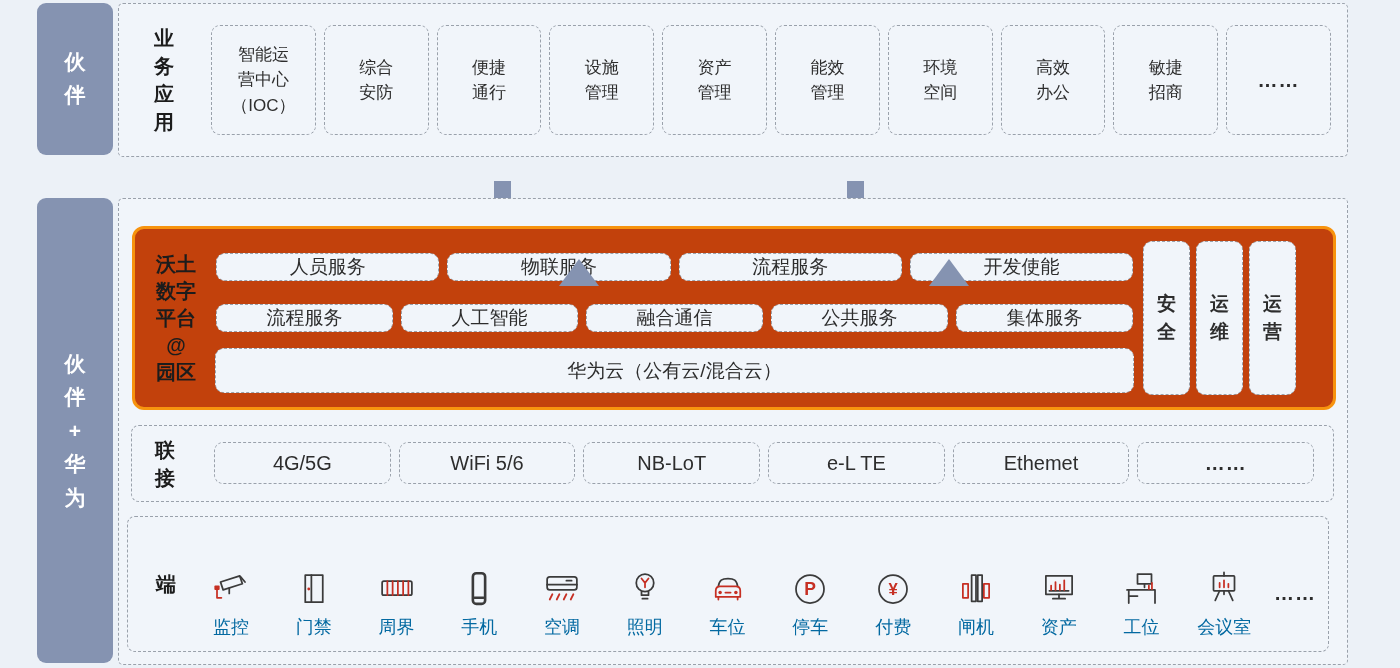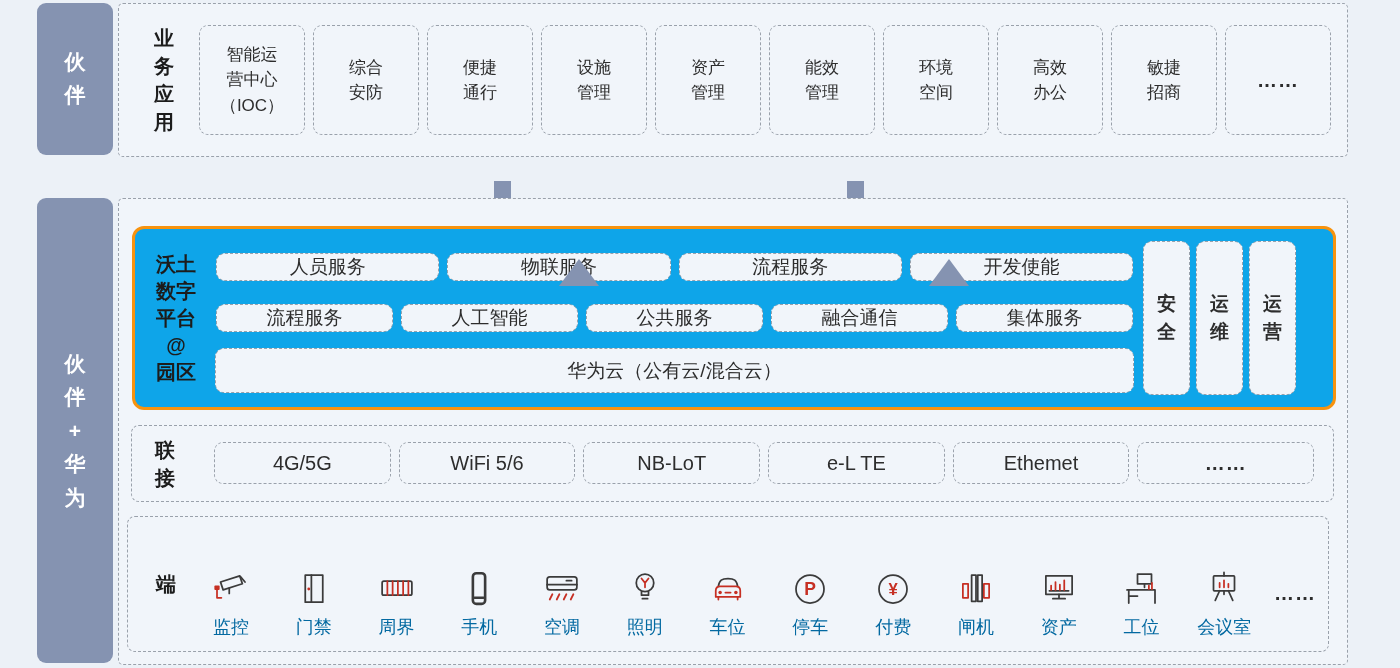--- a/index.html
+++ b/index.html
@@ -19,28 +19,28 @@
   .vlabel{
     position:absolute; top:0; bottom:0; display:flex; align-items:center; justify-content:center;
     font-weight:bold; font-size:20px; line-height:1.4; white-space:pre-line; text-align:center; color:#1c1c1c;
   }
   .dash-box{
     border:1px dashed #9aa1ab; border-radius:9px; background:#f1f5fa;
     display:flex; align-items:center; justify-content:center; text-align:center;
     white-space:pre-line; color:#2d2d2d;
   }
   
-  .apps-row{position:absolute; left:80px; right:16px; top:21px; height:110px; display:flex; gap:8px;}
+  .apps-row{position:absolute; left:92px; right:16px; top:21px; height:110px; display:flex; gap:8px;}
   .app-box{flex:1; font-size:17px; line-height:1.5;}
   
   .sq{position:absolute; width:17px; height:17px; background:#8593b1; z-index:3;}
   
   .platform{
     position:absolute; left:132px; top:226px; width:1198px; height:178px;
-    border:3px solid #f7930e; border-radius:12px; background:#0ea5e9;
+    border:3px solid #f7930e; border-radius:12px; background:#c2410c;
   }
   .prow{position:absolute; left:81px; width:917px; height:41px; display:flex; gap:8px;align-items:center;}
   .pbox{flex:1; font-size:19px;}
   .cloud{position:absolute; left:80px; top:119px; width:917px; height:43px; font-size:19px;}
   .pillar{position:absolute; top:12px; width:45px; height:152px; font-size:19px; font-weight:bold; line-height:1.5;}
   .tri{
     position:absolute; width:0; height:0; z-index:2;
     border-left:20px solid transparent; border-right:20px solid transparent;
     border-bottom:27px solid #8593b1;
   }
@@ -122,22 +122,22 @@
     <div class="prow" style="top:17px;">
       <div class="dash-box pbox"><span>人员服务</span></div>
       <div class="dash-box pbox"><span>物联服务</span></div>
       <div class="dash-box pbox"><span>流程服务</span></div>
       <div class="dash-box pbox"><span>开发使能</span></div>
     </div>
 
     <div class="prow" style="top:68px;">
       <div class="dash-box pbox"><span>流程服务</span></div>
       <div class="dash-box pbox"><span>人工智能</span></div>
+      <div class="dash-box pbox"><span>融合通信</span></div>
       <div class="dash-box pbox"><span>公共服务</span></div>
-      <div class="dash-box pbox"><span>融合通信</span></div>
       <div class="dash-box pbox"><span>集体服务</span></div>
     </div>
 
     <div class="dash-box cloud">
       <span>华为云（公有云/混合云）</span>
     </div>
 
     <div class="dash-box pillar" style="left:1008px;"><span>安
 全</span></div>
     <div class="dash-box pillar" style="left:1061px;"><span>运

